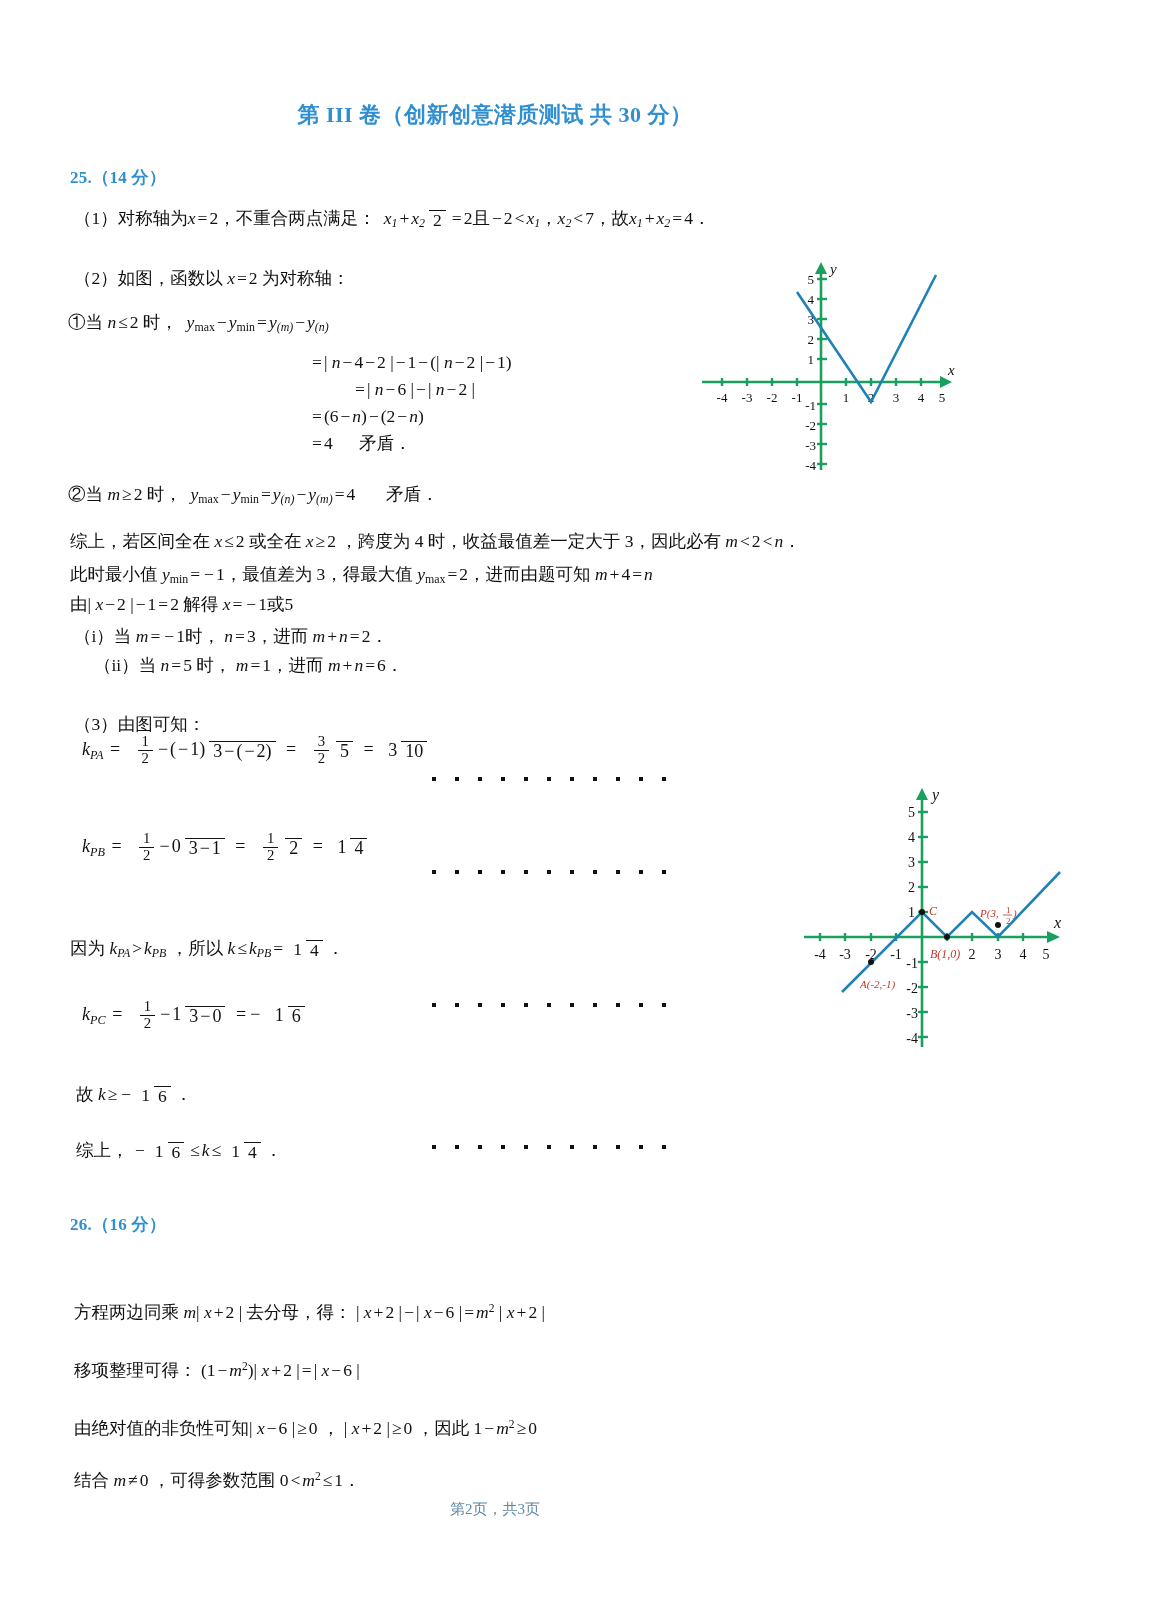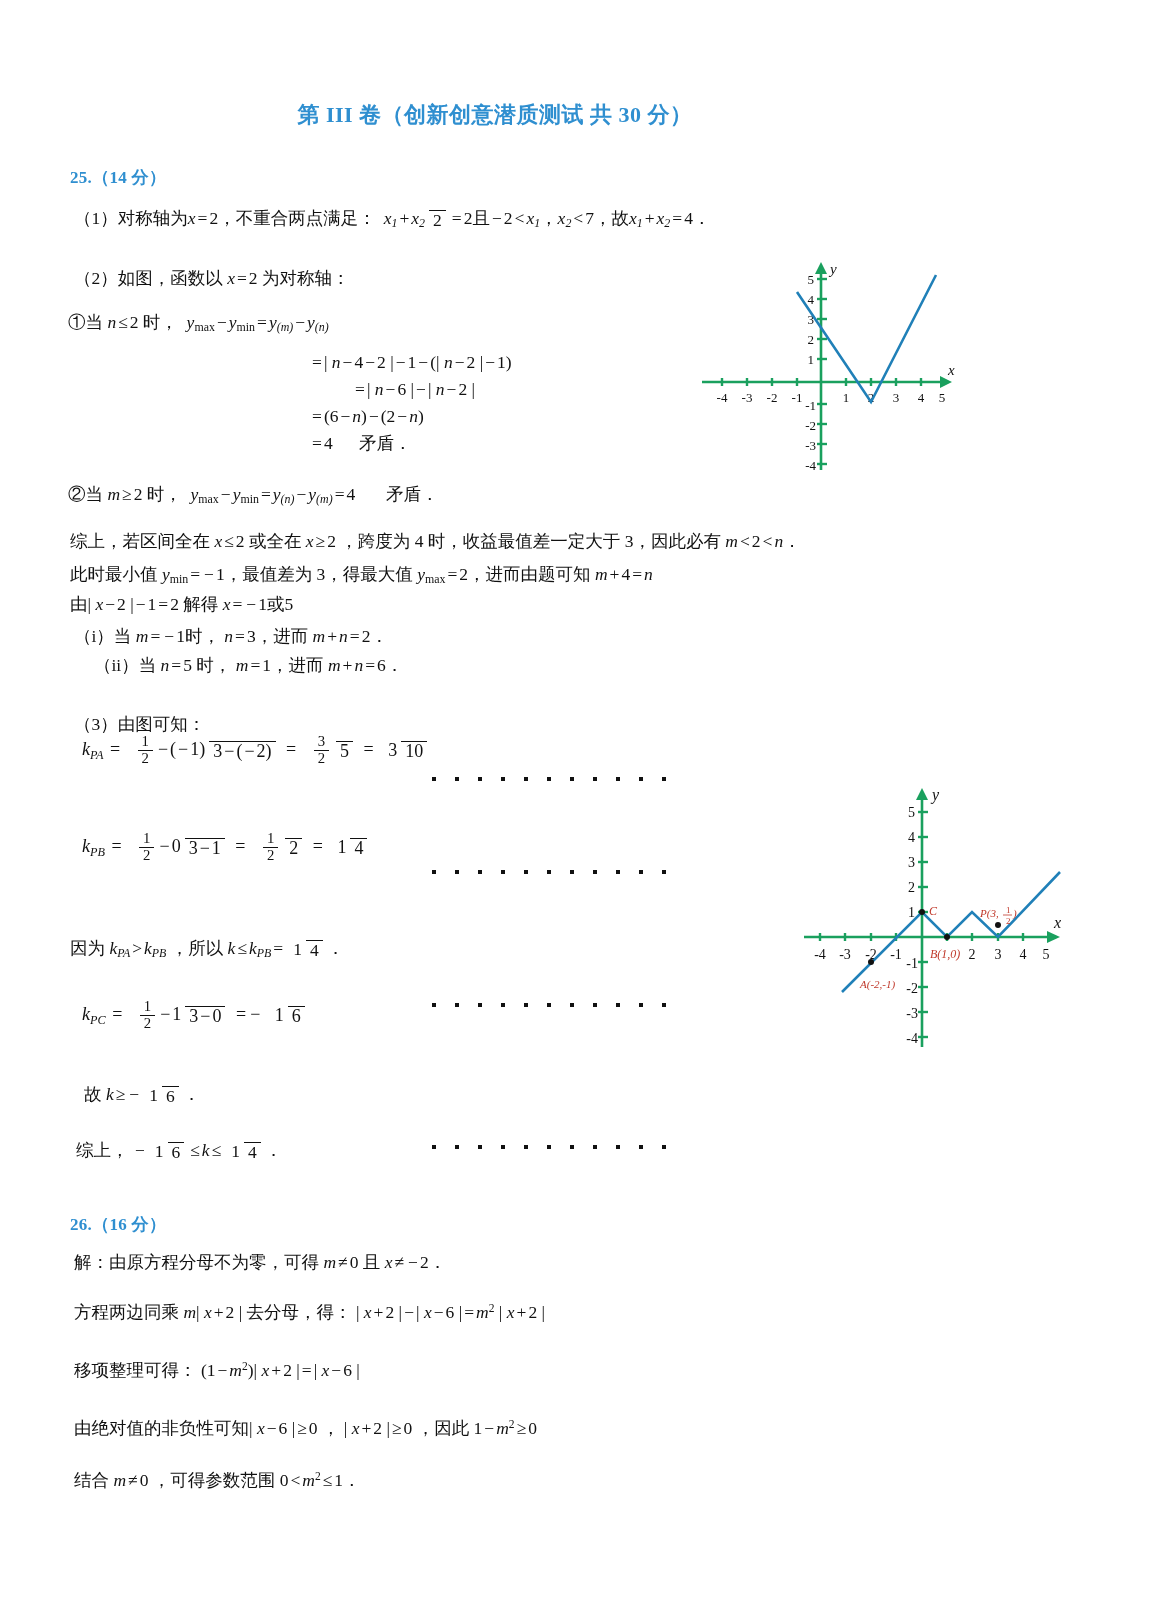--- a/index.html
+++ b/index.html
@@ -284,21 +284,21 @@
       <i></i>
       <i></i>
       <i></i>
       <i></i>
       <i></i>
       <i></i>
       <i></i>
       <i></i>
   </div>
 
-  <div class="line" style="left:84px; top:1084px;">
+  <div class="line" style="left:76px; top:1084px;">
     故<span class="mi">&nbsp;k</span><span class="op">≥</span><span class="op">−</span><span class="frac-lg" style="font-size:17.5px;">
         <span class="num"><span class="mn">1</span></span>
         <span class="den"><span class="mn">6</span></span>
       </span>．
   </div>
 
   <div class="line" style="left:76px; top:1140px;">
     综上，&nbsp;<span class="op">−</span><span class="frac-lg" style="font-size:17.5px;">
         <span class="num"><span class="mn">1</span></span>
         <span class="den"><span class="mn">6</span></span>
@@ -462,34 +462,32 @@
           <line x1="221" y1="163" x2="230" y2="163" stroke="#c0392b" stroke-width="0.8"></line>
           <text x="224" y="172" fill="#c0392b" font-size="9">2</text>
           <text x="231" y="165" fill="#c0392b" font-size="11" font-style="italic">)</text>
         </g>
       </g>
     </svg>
   </div>
 
   <div class="q-head" style="left:70px; top:1213px;text-align:right;">26.（16 分）</div>
 
-  <div class="line" style="left:74px; top:1252px;">
-    解：由原方程分母不为零，可得<span class="mi">&nbsp;m</span><span class="op">≠</span><span class="mn">0</span>&nbsp;且<span class="mi">&nbsp;x</span><span class="op">≠</span><span class="op">−</span><span class="mn">2</span>．
-  </div>
 
   <div class="line" style="left:74px; top:1302px;">
     方程两边同乘<span class="mi">&nbsp;m</span>|&nbsp;<span class="mi">x</span><span class="op">+</span><span class="mn">2</span>&nbsp;|&nbsp;去分母，得：&nbsp;|&nbsp;<span class="mi">x</span><span class="op">+</span><span class="mn">2</span>&nbsp;|<span class="op">−</span>|&nbsp;<span class="mi">x</span><span class="op">−</span><span class="mn">6</span>&nbsp;|<span class="op">=</span><span class="mi">m</span><span class="sup">2</span>&nbsp;|&nbsp;<span class="mi">x</span><span class="op">+</span><span class="mn">2</span>&nbsp;|
   </div>
 
   <div class="line" style="left:74px; top:1360px;">
     移项整理可得：&nbsp;(<span class="mn">1</span><span class="op">−</span><span class="mi">m</span><span class="sup">2</span>)|&nbsp;<span class="mi">x</span><span class="op">+</span><span class="mn">2</span>&nbsp;|<span class="op">=</span>|&nbsp;<span class="mi">x</span><span class="op">−</span><span class="mn">6</span>&nbsp;|
   </div>
 
   <div class="line" style="left:74px; top:1418px;">
     由绝对值的非负性可知|&nbsp;<span class="mi">x</span><span class="op">−</span><span class="mn">6</span>&nbsp;|<span class="op">≥</span><span class="mn">0</span>&nbsp;，&nbsp;|&nbsp;<span class="mi">x</span><span class="op">+</span><span class="mn">2</span>&nbsp;|<span class="op">≥</span><span class="mn">0</span>&nbsp;，因此<span class="mn">&nbsp;1</span><span class="op">−</span><span class="mi">m</span><span class="sup">2</span><span class="op">≥</span><span class="mn">0</span>
   </div>
 
   <div class="line" style="left:74px; top:1470px;">
     结合<span class="mi">&nbsp;m</span><span class="op">≠</span><span class="mn">0</span>&nbsp;，可得参数范围<span class="mn">&nbsp;0</span><span class="op">&lt;</span><span class="mi">m</span><span class="sup">2</span><span class="op">≤</span><span class="mn">1</span>．
   </div>
 
+  <div class="footer">第2页，共3页</div>
 
 </div>
 
 </body></html>

